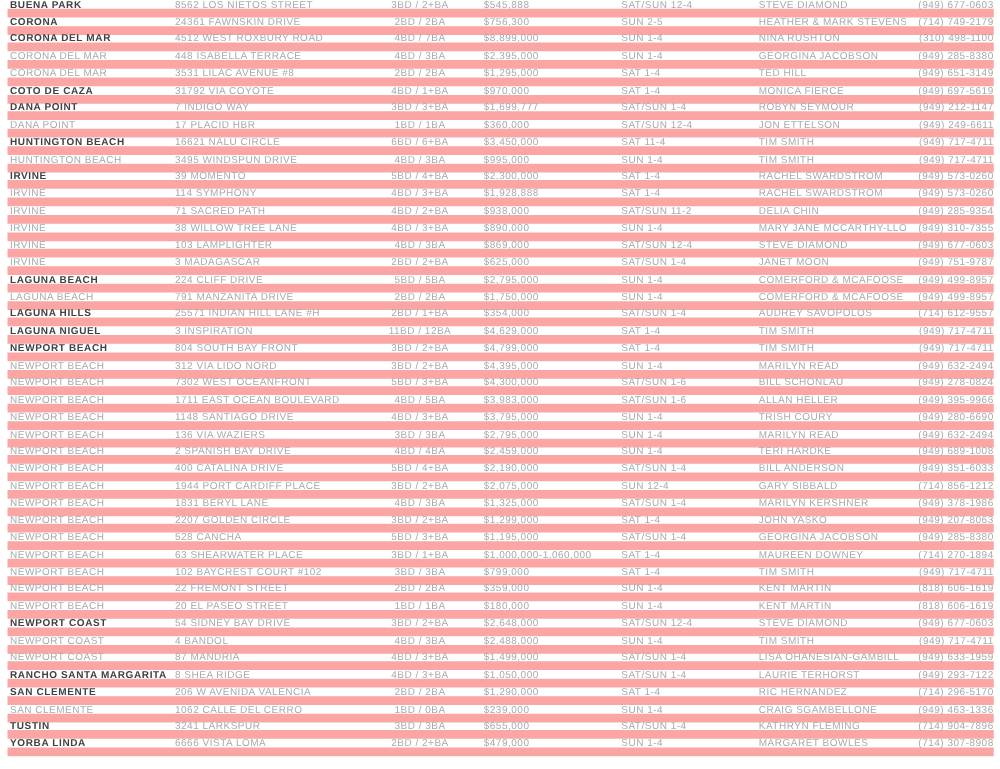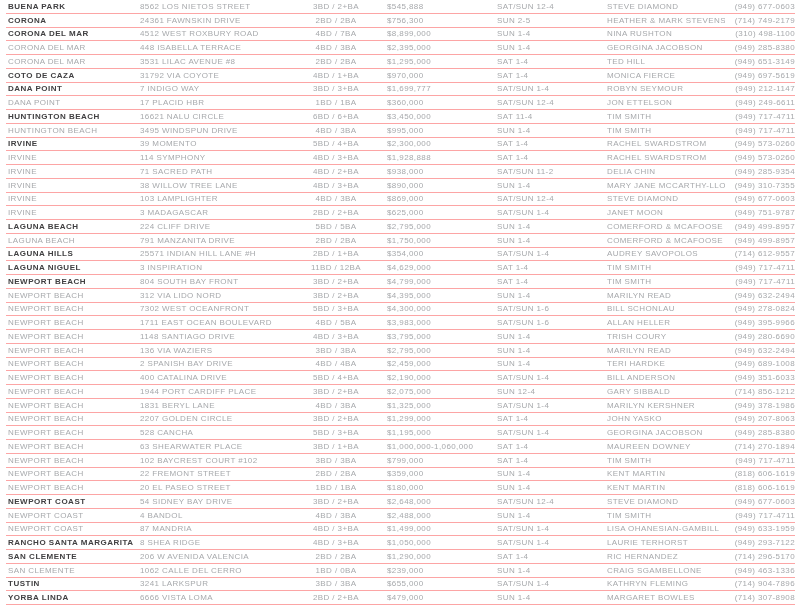--- a/index.html
+++ b/index.html
@@ -17,21 +17,21 @@
   }
   .listing-table {
     margin-left: 6px;
     width: 789px;
   }
   .row {
     display: flex;
     align-items: center;
     height: 13.75px;
     box-sizing: border-box;
-    border-bottom: 1px solid #fca5a5;
+    border-bottom: 7px solid #fca5a5;
   }
   .cell {
     font-size: 8px;
     line-height: 13px;
     color: #a7a9ac;
     letter-spacing: 0.4px;
     white-space: nowrap;
     overflow: hidden;
     flex-shrink: 0;
   }

